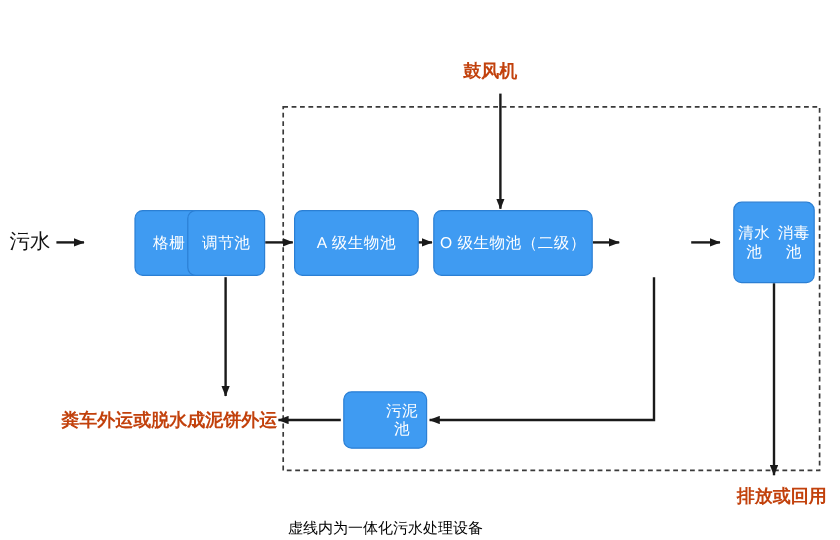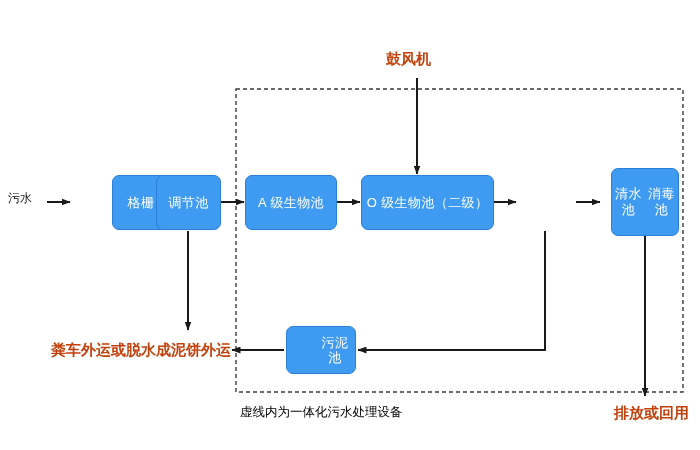--- a/index.html
+++ b/index.html
@@ -40,23 +40,23 @@
   .node.two-line {
     flex-direction: row;
     line-height: 1.25;
   }
   .label {
     position: absolute;
     white-space: nowrap;
     font-size: 15px;
   }
   .label.blue  { color: #c2410c; font-weight: bold; }
-  .label.black { color: #000000; }
+  .label.black { color: #000000; margin-top: 28px; }
   .label.small { font-size: 12.5px; }
-  .label.inflow { font-size: 12px; color: #111111; }
+  .label.inflow { font-size: 17px; color: #111111; }
 </style>
 </head>
 <body>
 
 <div id="canvas">
 
   <svg class="layer" viewBox="0 0 700 450" xmlns="http://www.w3.org/2000/svg">
     <defs>
       <marker id="arrowhead" markerWidth="9" markerHeight="7" refX="8.5" refY="3.5" orient="auto" markerUnits="userSpaceOnUse">
         <polygon points="0 0, 9 3.5, 0 7" fill="#1a1a1a"></polygon>
@@ -84,21 +84,21 @@
   </svg>
 
   <div class="node" style="left:72px; top:175px; width:58px; height:55px;margin-left:40px;">
     <span>格栅</span>
   </div>
 
   <div class="node" style="left:156px; top:175px; width:65px; height:55px;">
     <span>调节池</span>
   </div>
 
-  <div class="node" style="left:245px; top:175px; width:92px; height:55px;">
+  <div class="node" style="left:245px; top:175px; width:104px; height:55px;">
     <span>A 级生物池</span>
   </div>
 
   <div class="node" style="left:361px; top:175px; width:133px; height:55px;">
     <span>O 级生物池（二级）</span>
   </div>
 
 
   <div class="node two-line" style="left:611px; top:168px; width:68px; height:68px;">
     <span>清水池</span>

